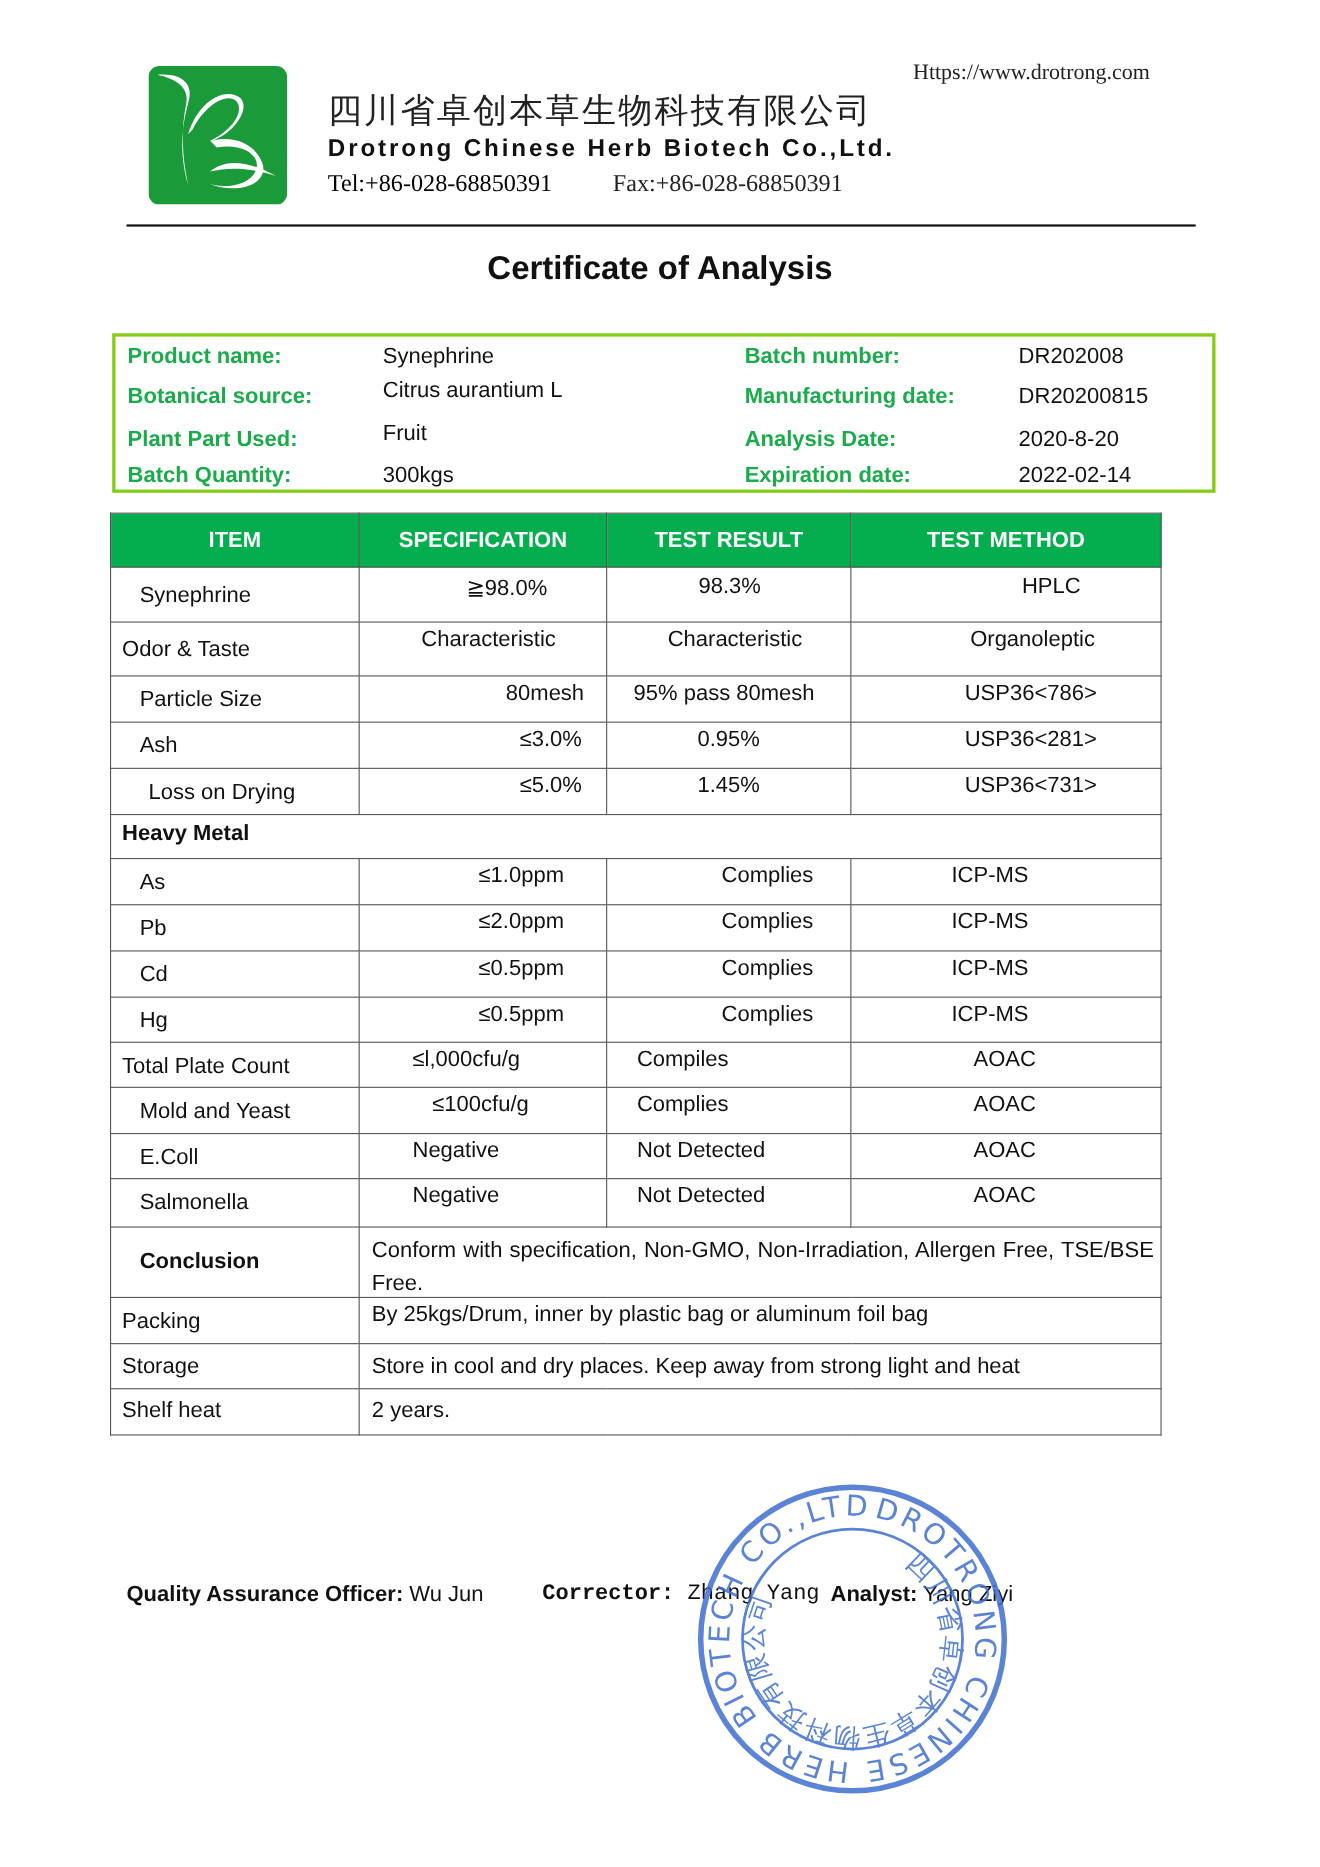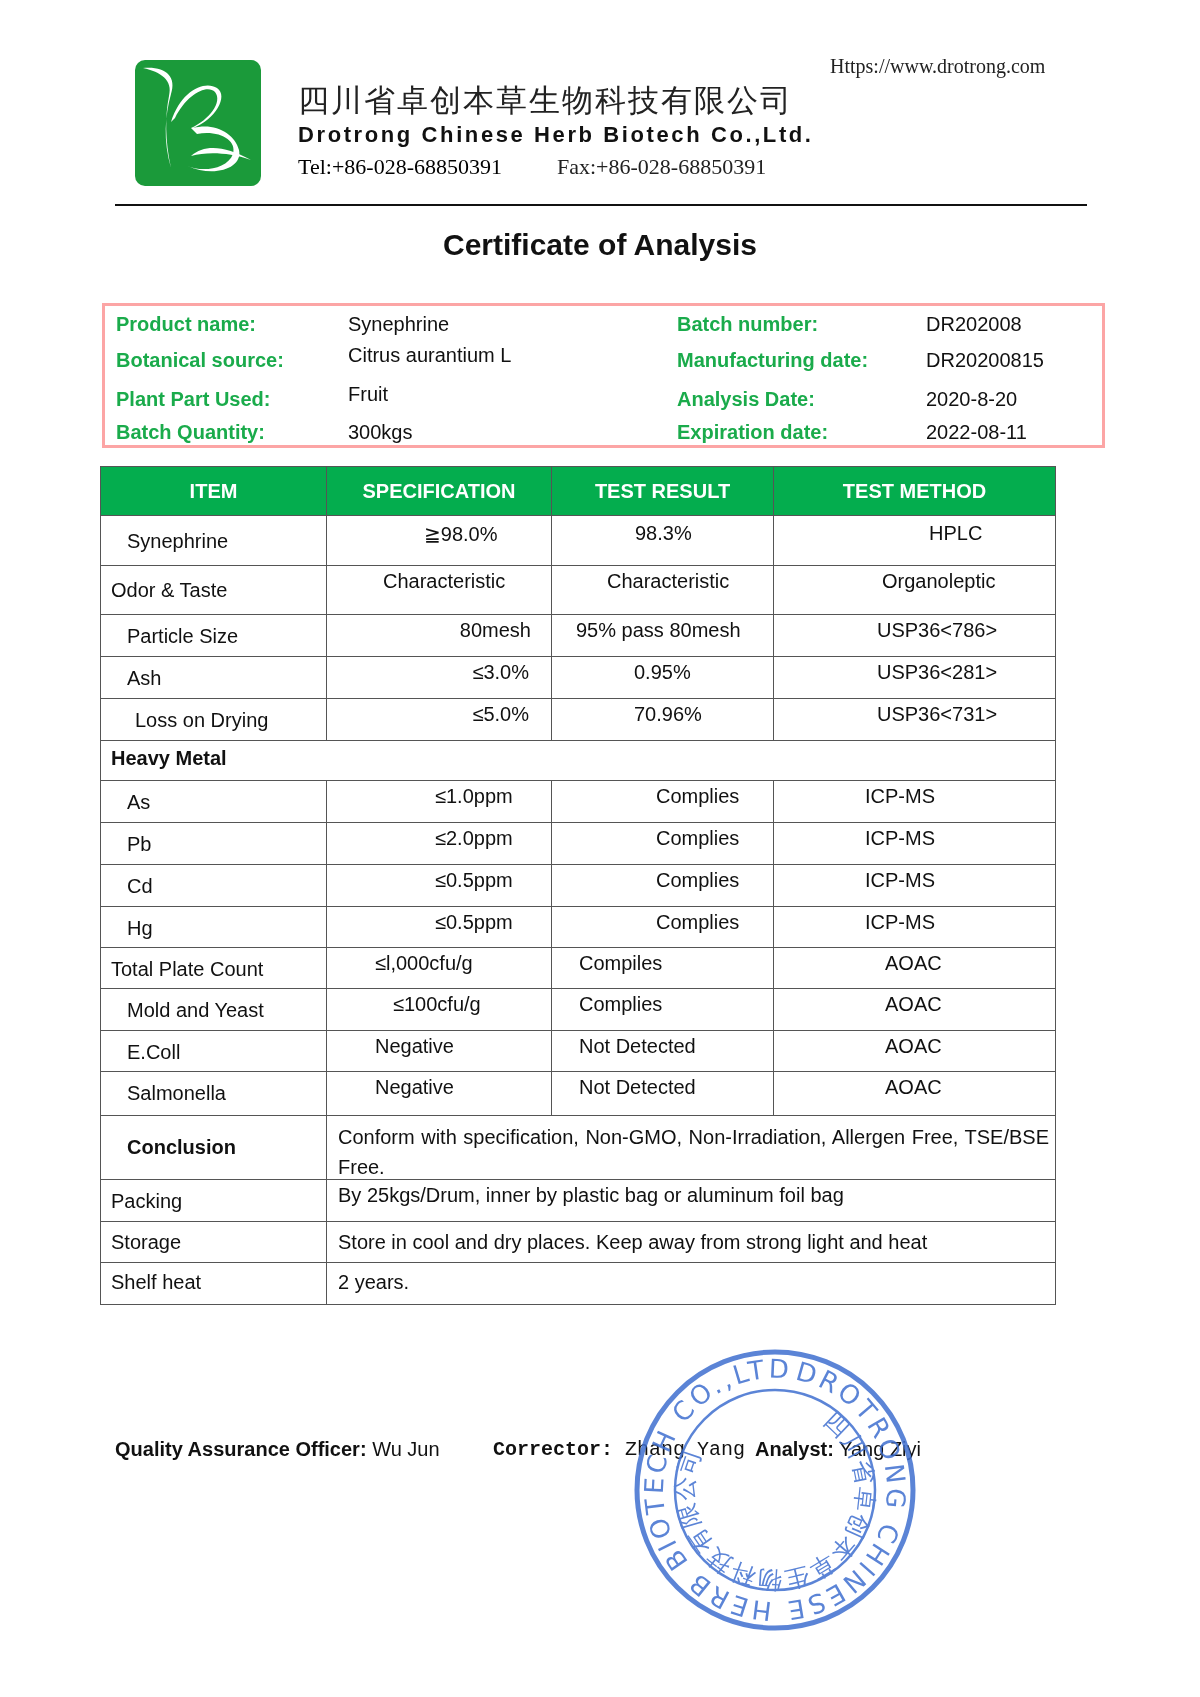--- a/index.html
+++ b/index.html
@@ -11,21 +11,21 @@
   #url { left:830px; top:55px; font-family:"Liberation Serif", serif; font-size:20px; color:#222; }
   #cn-name { left:298px; top:80px; font-size:31px; letter-spacing:2px; color:#222; font-family:"DejaVu Sans", sans-serif; font-weight:300; }
   #en-name { left:298px; top:122px; font-size:22px; font-weight:bold; letter-spacing:2.6px; color:#111; }
   #tel { left:298px; top:154px; font-family:"Liberation Serif", serif; font-size:22px; color:#000000; }
   #fax { left:557px; top:154px; font-family:"Liberation Serif", serif; font-size:22px; color:#222; }
   #header-rule { left:115px; top:204px; width:972px; height:2px; background:#111; }
 
   #doc-title { left:0; width:1200px; top:228px; text-align:center; font-size:30px; font-weight:bold; }
 
   
-  #info-box { left:102px; top:303px; width:1003px; height:145px; border:3px solid #fca5a5; box-sizing:border-box; }
+  #info-box { left:102px; top:303px; width:1003px; height:145px; border:3px solid #84cc16; box-sizing:border-box; }
   .info-label { position:absolute; font-size:20px; font-weight:bold; color:#1aab4b; }
   .info-value { position:absolute; font-size:20px; color:#111; }
 
   
   #coa-table { left:100px; top:466px; width:955px; border-collapse:collapse; table-layout:fixed; }
   #coa-table td, #coa-table th { border:1.5px solid #555; padding:0; font-size:20px; vertical-align:top; box-sizing:border-box; }
   #coa-table th { background:#04ad4e; color:#fff; font-weight:bold; height:49px; vertical-align:middle; text-align:center; font-size:20px; }
   .c1 { width:226px; } .c2 { width:225px; } .c3 { width:222px; } .c4 { width:282px; }
   .cell { position:relative; height:100%; }
   .txt { position:absolute; white-space:nowrap; }
@@ -69,21 +69,21 @@
   <span class="info-label" style="left:11px;top:115px;">Batch Quantity:</span>
   <span class="info-value" style="left:243px;top:115px;">300kgs</span>
 
   <span class="info-label" style="left:572px;top:7px;">Batch number:</span>
   <span class="info-value" style="left:821px;top:7px;">DR202008</span>
   <span class="info-label" style="left:572px;top:43px;">Manufacturing date:</span>
   <span class="info-value" style="left:821px;top:43px;">DR20200815</span>
   <span class="info-label" style="left:572px;top:82px;">Analysis Date:</span>
   <span class="info-value" style="left:821px;top:82px;">2020-8-20</span>
   <span class="info-label" style="left:572px;top:115px;">Expiration date:</span>
-  <span class="info-value" style="left:821px;top:115px;">2022-08-11</span>
+  <span class="info-value" style="left:821px;top:115px;">2022-02-14</span>
 </div>
 
 <table class="abs" id="coa-table">
   <colgroup>
       <col class="c1">
       <col class="c2">
       <col class="c3">
       <col class="c4">
     </colgroup>
   <thead>
@@ -195,21 +195,21 @@
             <span class="txt" style="left:34px;top:10px">Loss on Drying</span>
           </div>
         </td>
       <td>
           <div class="cell">
             <span class="txt" style="right:22px;top:4px">≤5.0%</span>
           </div>
         </td>
       <td>
           <div class="cell">
-            <span class="txt" style="left:82px;top:4px">70.96%</span>
+            <span class="txt" style="left:82px;top:4px">1.45%</span>
           </div>
         </td>
       <td>
           <div class="cell">
             <span class="txt" style="left:103px;top:4px">USP36&lt;731&gt;</span>
           </div>
         </td>
     </tr>
 
     <tr style="height:40px">

